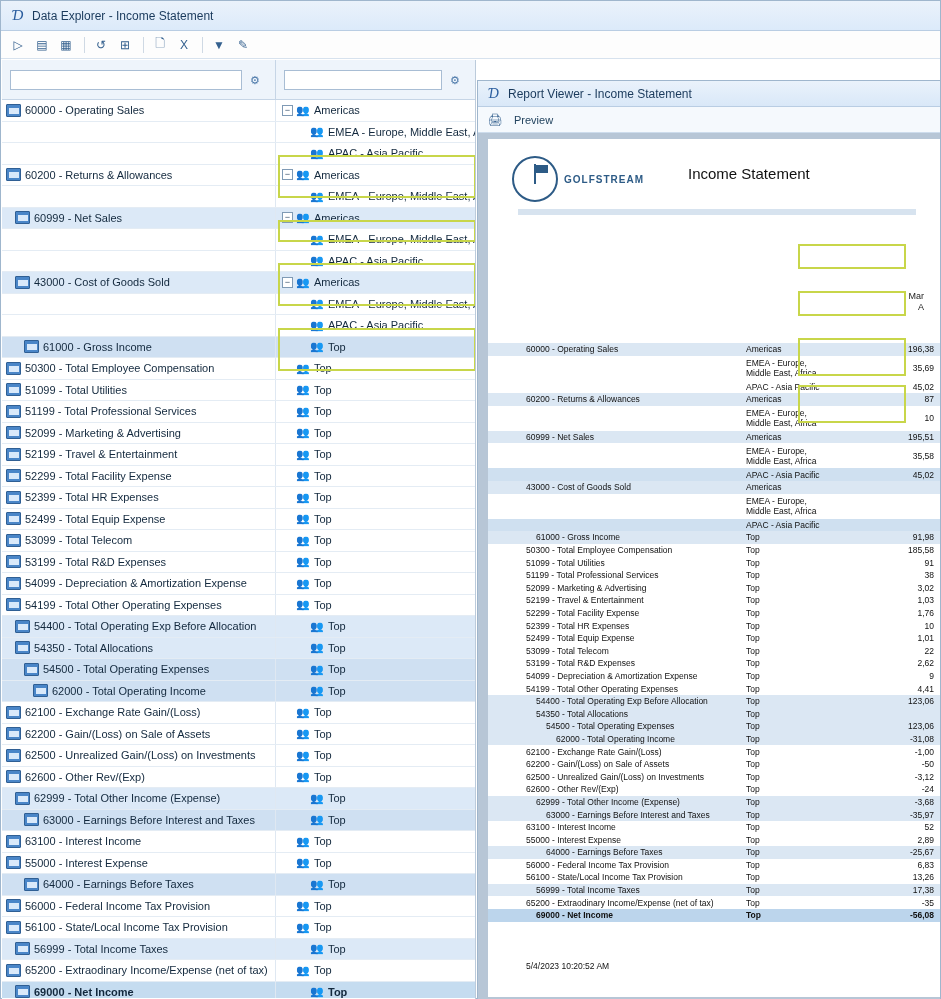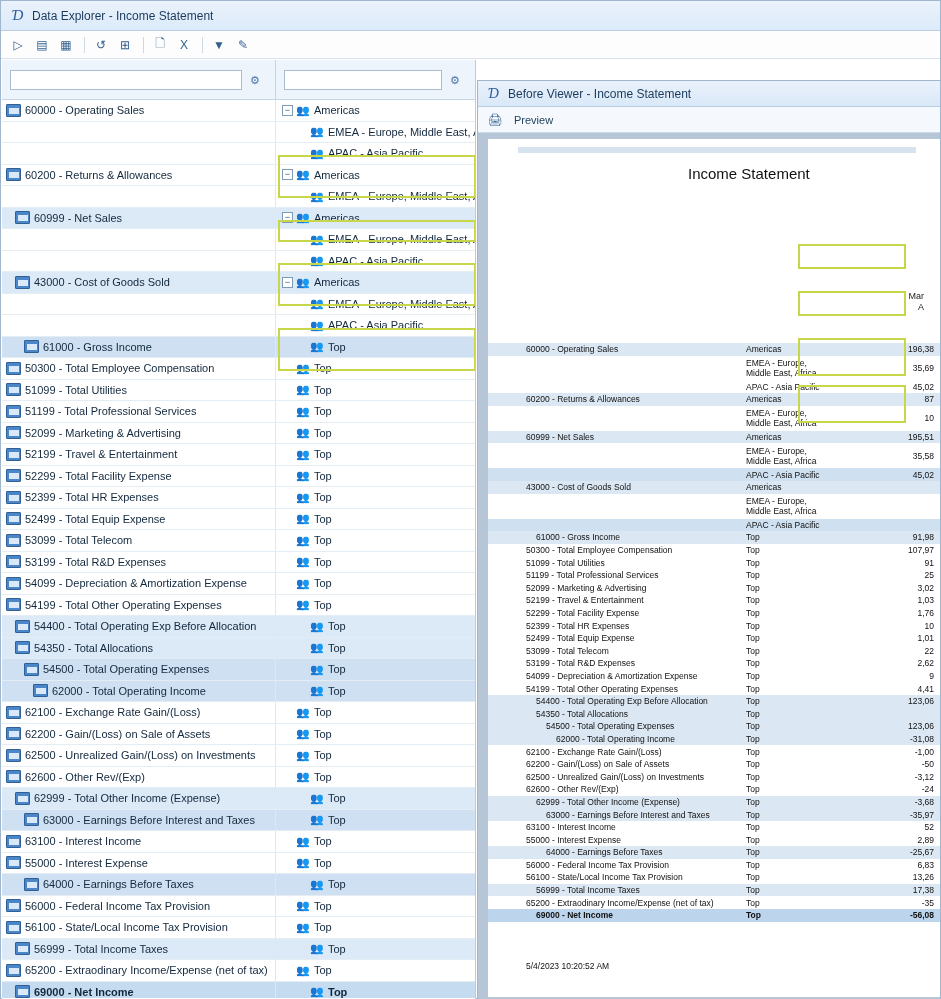--- a/index.html
+++ b/index.html
@@ -854,31 +854,35 @@
         <div class="hl-box" style="left:276px; top:55px; width:198px; height:43px;"></div>
       <div class="hl-box" style="left:276px; top:120px; width:198px; height:22px;"></div>
       <div class="hl-box" style="left:276px; top:163px; width:198px; height:43px;"></div>
       <div class="hl-box" style="left:276px; top:228px; width:198px; height:43px;"></div>
     </div>
   </div>
 
   <div class="viewer">
     <div class="viewer-title">
       <div class="title-logo">Ɗ</div>
-      <div class="title-text">Before Viewer - Income Statement</div>
+      <div class="title-text">Report Viewer - Income Statement</div>
     </div>
 
     <div class="viewer-toolbar">
       <div class="vt-icon">🖨</div>
       <div class="vt-label">Preview</div>
     </div>
 
     <div class="report-area">
       <div class="report-page">
 
+        <div class="rpt-header">
+          <div class="logo-circle"></div>
+          <div class="logo-text">GOLFSTREAM</div>
+        </div>
         <div class="rpt-title">Income Statement</div>
         <div class="rpt-band"></div>
         <div class="rpt-colhdr">Mar<br>A</div>
 
         <div class="rpt-table" id="report-body">
             <div class="rpt-row band">
               <div class="rc-acct">60000 - Operating Sales</div>
               <div class="rc-dim">Americas</div>
               <div class="rc-val">196,38</div>
             </div>
@@ -933,31 +937,31 @@
               <div class="rc-val"></div>
             </div>
             <div class="rpt-row band">
               <div class="rc-acct i1">61000 - Gross Income</div>
               <div class="rc-dim">Top</div>
               <div class="rc-val">91,98</div>
             </div>
             <div class="rpt-row">
               <div class="rc-acct">50300 - Total Employee Compensation</div>
               <div class="rc-dim">Top</div>
-              <div class="rc-val">107,97</div>
+              <div class="rc-val">185,58</div>
             </div>
             <div class="rpt-row">
               <div class="rc-acct">51099 - Total Utilities</div>
               <div class="rc-dim">Top</div>
               <div class="rc-val">91</div>
             </div>
             <div class="rpt-row">
               <div class="rc-acct">51199 - Total Professional Services</div>
               <div class="rc-dim">Top</div>
-              <div class="rc-val">25</div>
+              <div class="rc-val">38</div>
             </div>
             <div class="rpt-row">
               <div class="rc-acct">52099 - Marketing &amp; Advertising</div>
               <div class="rc-dim">Top</div>
               <div class="rc-val">3,02</div>
             </div>
             <div class="rpt-row">
               <div class="rc-acct">52199 - Travel &amp; Entertainment</div>
               <div class="rc-dim">Top</div>
               <div class="rc-val">1,03</div>

